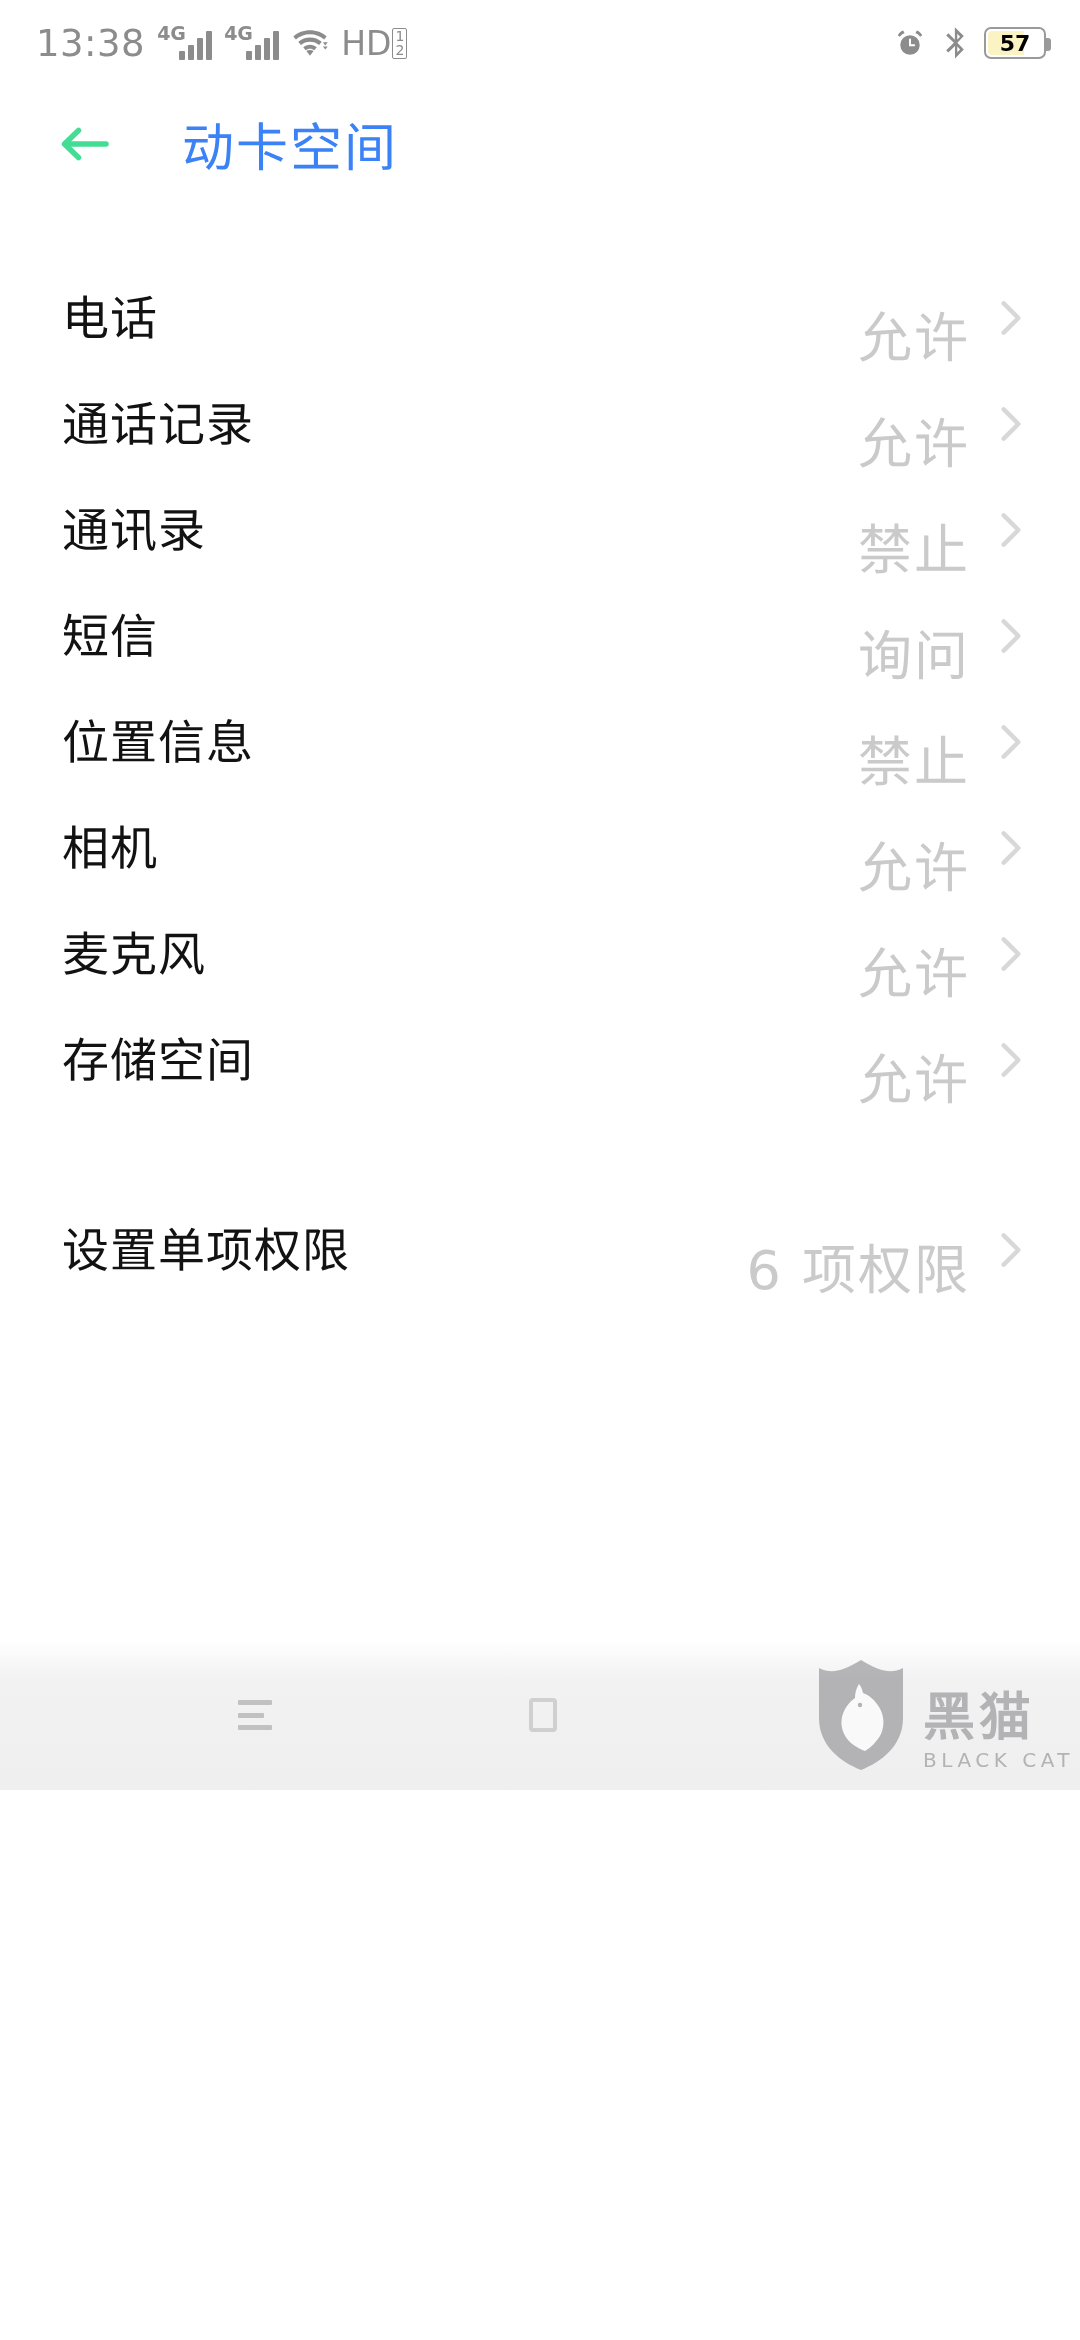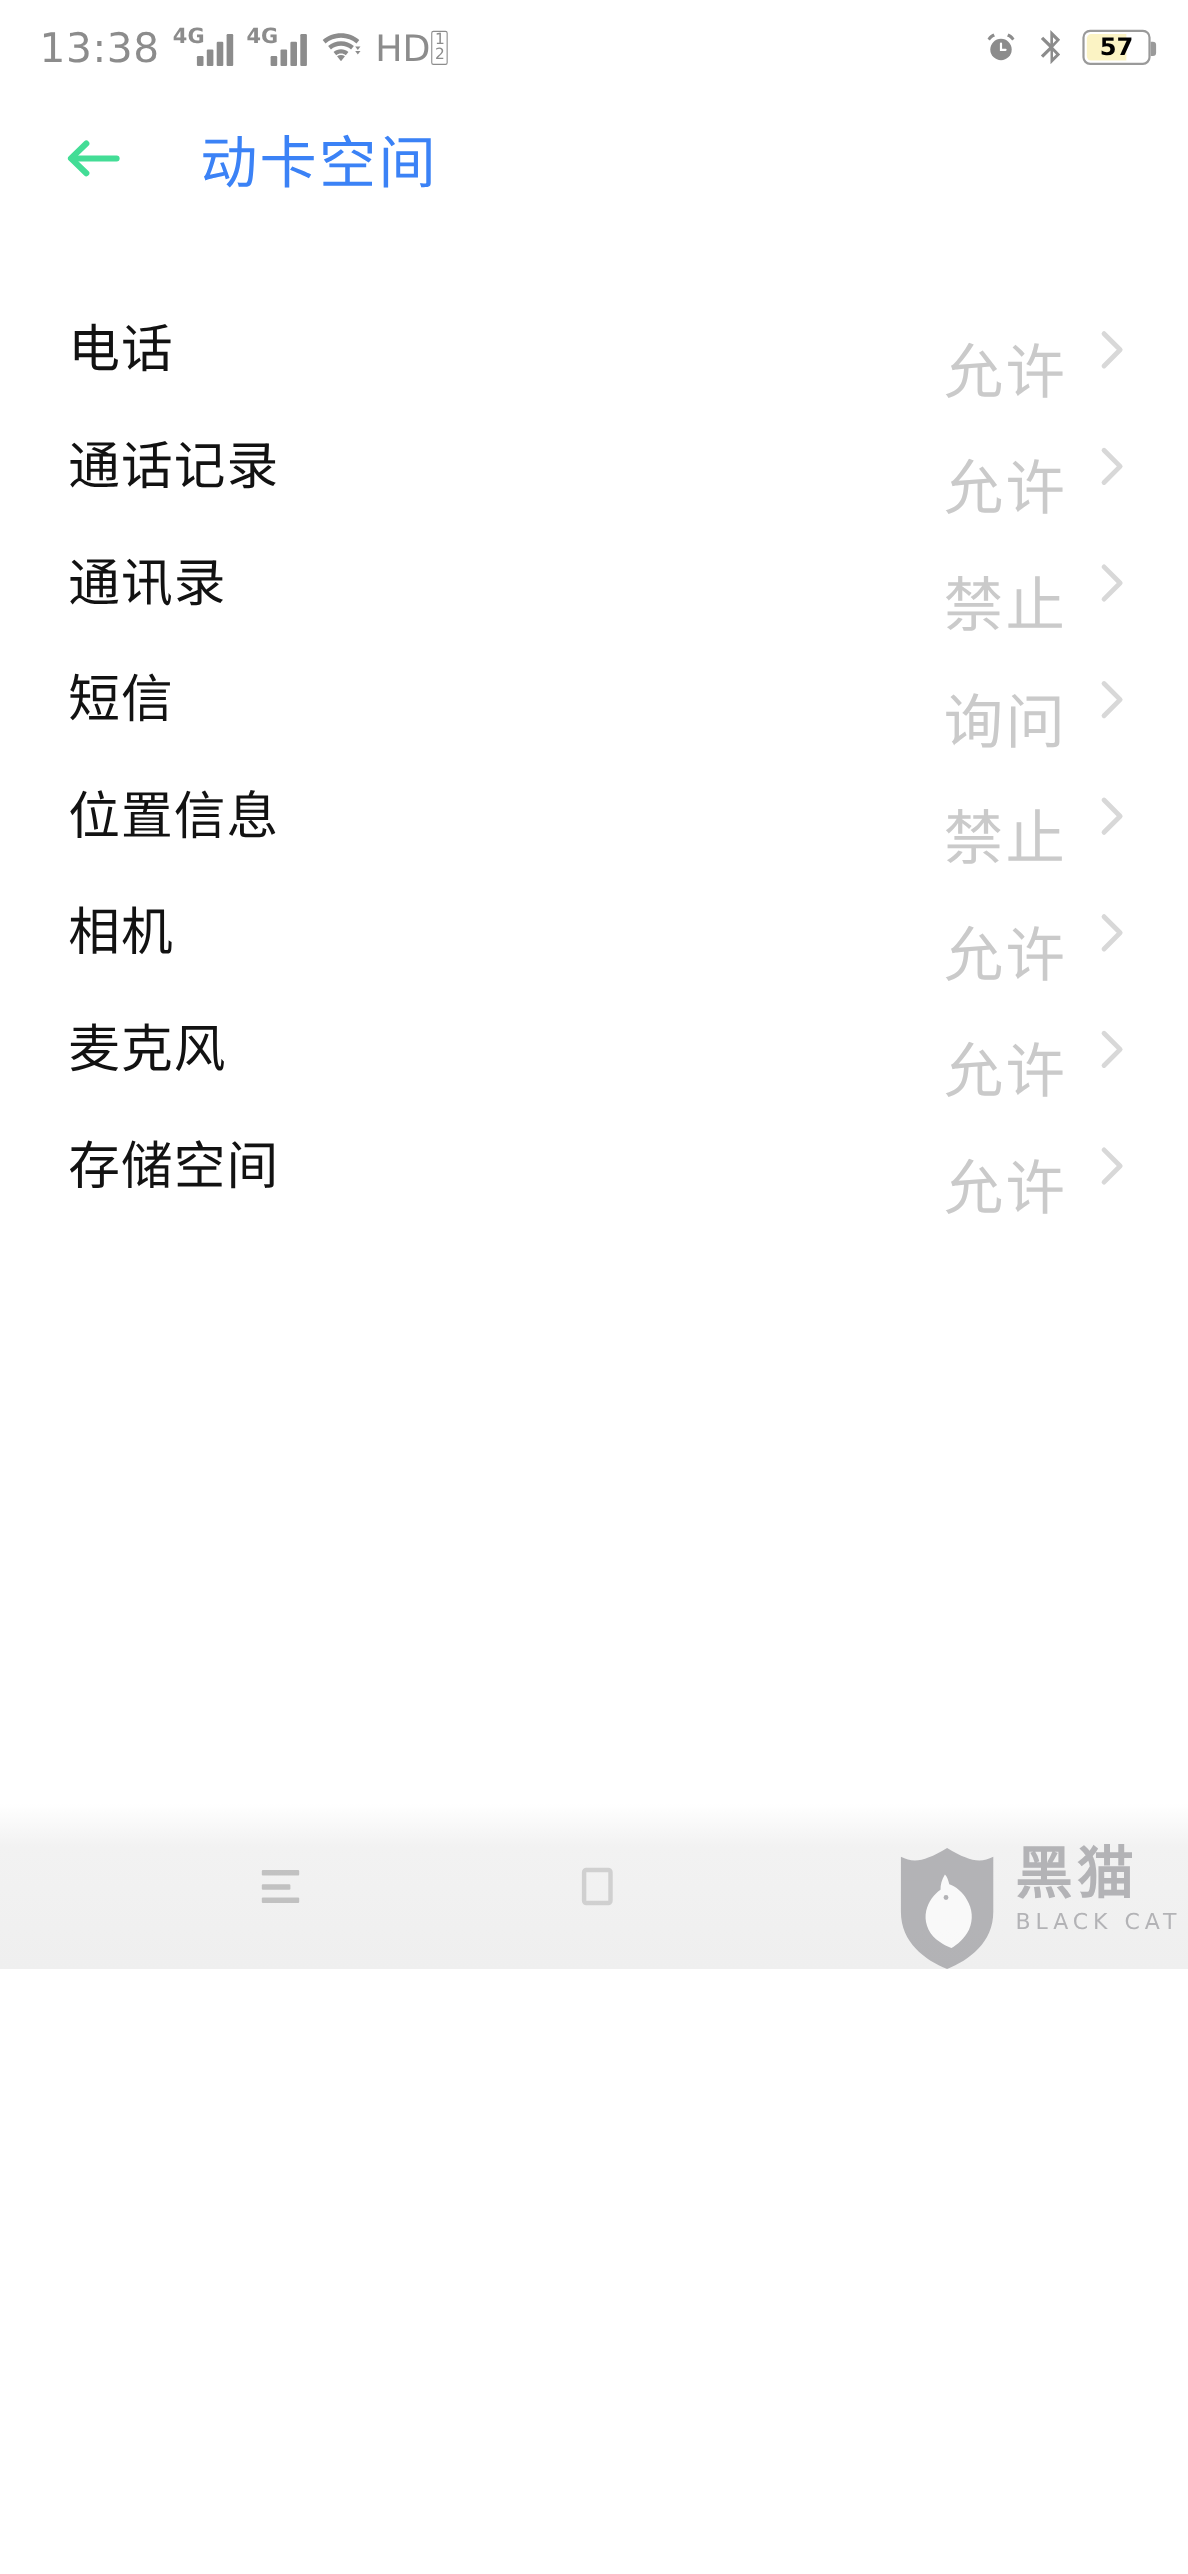--- a/index.html
+++ b/index.html
@@ -138,22 +138,22 @@
   .nav-recents span:nth-child(2){ width:26px;}
   .nav-recents span:nth-child(3){ width:34px;}
   .nav-home{
     width:28px; height:34px;
     border:4px solid #b5b5b5; border-radius:4px;
   }
   .nav-back-ph{ width:28px; height:34px; }
 
   
   .watermark{
-    position:absolute; right:6px; bottom:0;
-    display:flex; align-items:flex-start; gap:14px;
+    position:absolute; right:6px; bottom:20px;
+    display:flex; align-items:flex-end; gap:14px;
     opacity:.62;
   }
   .wm-shield{ width:96px; height:112px; display:block; }
   .wm-text{ display:flex; flex-direction:column; line-height:1; }
   .wm-cn{
     font-size:52px; color:#8e8e93; font-weight:bold; letter-spacing:4px;
   }
   .wm-en{
     font-size:20px; color:#8e8e93; font-weight:normal;
     letter-spacing:4.5px; margin-top:7px;
@@ -306,20 +306,29 @@
     <div class="row">
       <span class="label">存储空间</span>
       <span class="right">
         <span class="value">允许</span>
         <svg class="chev" viewBox="0 0 12 20">
             <path d="M2 2 L10 10 L2 18" stroke="#d8d8d8" stroke-width="2.4" fill="none" stroke-linecap="round" stroke-linejoin="round"></path>
           </svg>
       </span>
     </div>
 
+    <div class="row spaced">
+      <span class="label">设置单项权限</span>
+      <span class="right">
+        <span class="value">6 项权限</span>
+        <svg class="chev" viewBox="0 0 12 20">
+            <path d="M2 2 L10 10 L2 18" stroke="#d8d8d8" stroke-width="2.4" fill="none" stroke-linecap="round" stroke-linejoin="round"></path>
+          </svg>
+      </span>
+    </div>
 
   </div>
 
   <div class="navbar">
     <div class="nav-ico nav-recents">
       <span></span>
         <span></span>
         <span></span>
     </div>
     <div class="nav-ico nav-home"></div>

